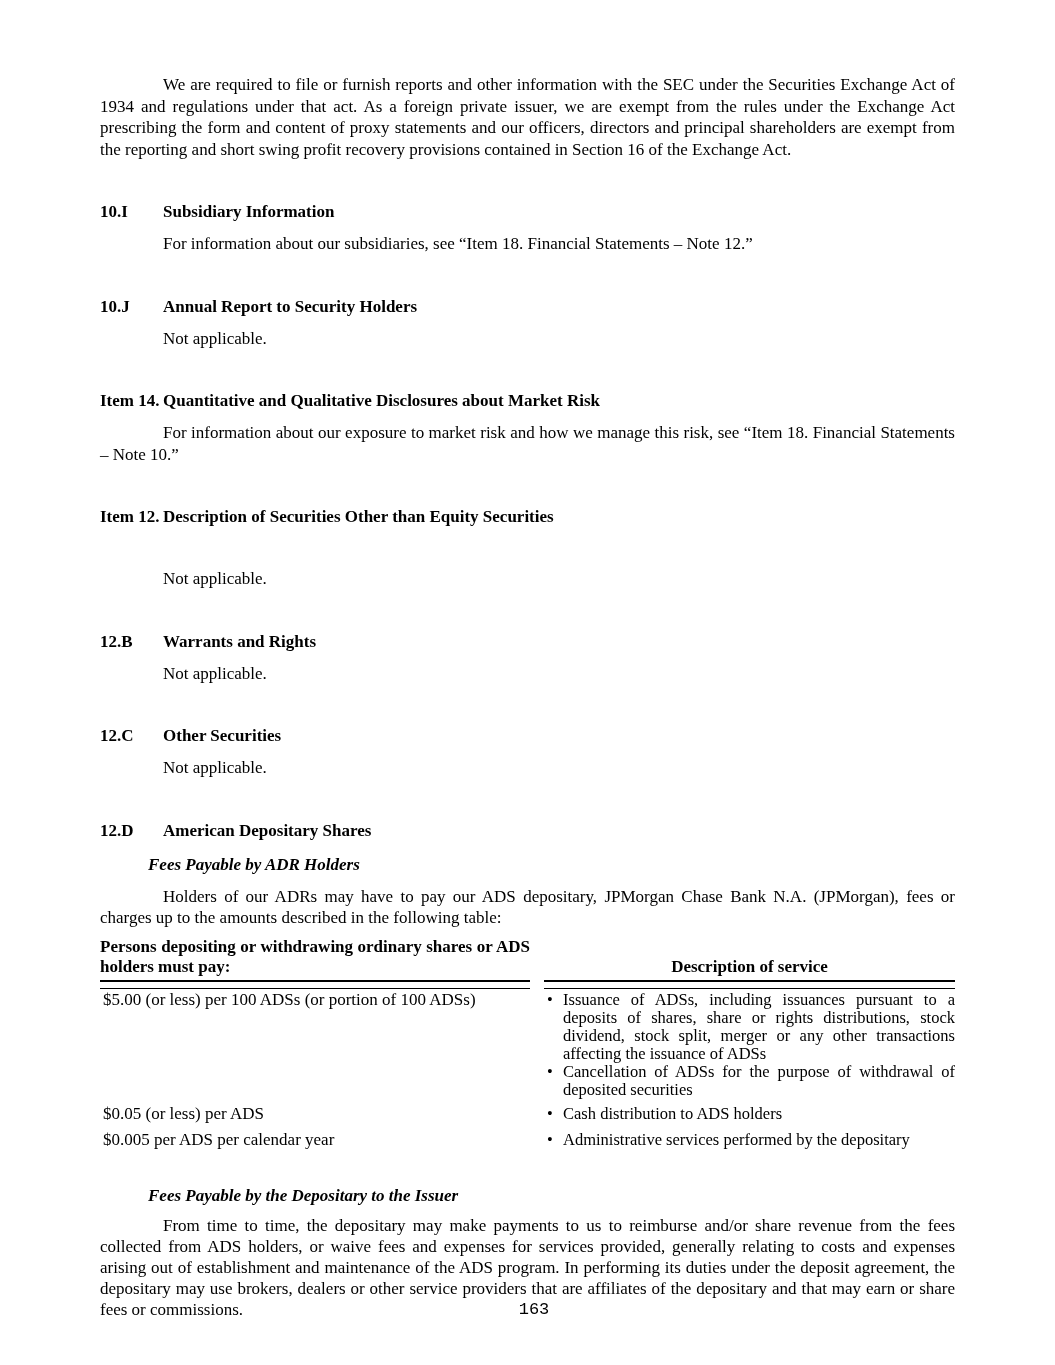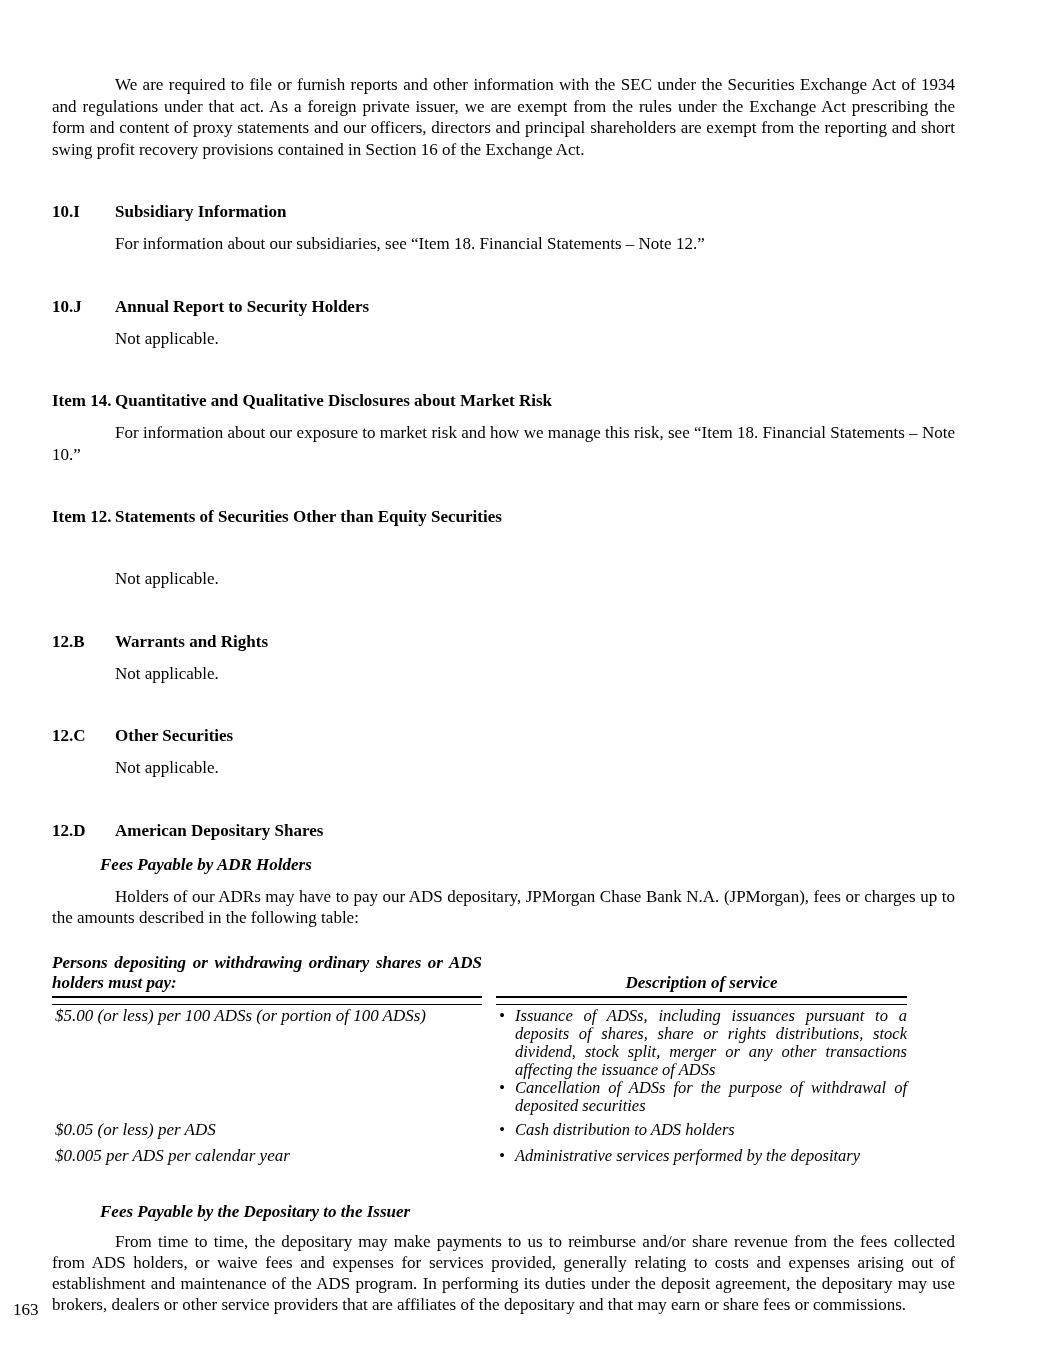--- a/index.html
+++ b/index.html
@@ -7,21 +7,21 @@
   body {
     width: 1055px; height: 1365px;
     font-family: "Liberation Serif", "DejaVu Serif", serif;
     color: #000;
     position: relative;
     overflow: hidden;
   }
   .page {
     position: relative;
     width: 1055px; height: 1365px;
-    padding: 74px 100px 0 52px;
+    padding: 74px 100px 0 100px;
   }
   .para {
     font-size: 17px;
     line-height: 21.5px;
     text-align: justify;
     text-indent: 63px;
   }
   .section { margin-top: 41px; }
   .sec-head {
     font-size: 17px;
@@ -47,21 +47,21 @@
     line-height: 21px;
     font-weight: bold;
     font-style: italic;
     margin-left: 48px;
   }
   .sub-head-lower { margin-top: 36px; }
   .intro-after-sub { margin-top: 11px; }
   .final-para { margin-top: 9px; line-height: 21px; }
 
   
-  .fees-table { margin-top: 24px; font-style: italic; }
+  .fees-table { margin-top: 8px; }
   .t-grid {
     display: grid;
     grid-template-columns: 430px 14px 411px;
   }
   .thead { align-items: end; }
   .th {
     font-weight: bold;
     font-size: 17px;
     line-height: 20px;
   }
@@ -93,22 +93,23 @@
   .svc::before {
     content: "\2022";
     position: absolute;
     left: 3px;
     top: 0;
   }
   .page-number {
     position: absolute;
     top: 1300px;
     left: 13px; right: 0;
-    text-align: left;
-    font-size: 17px;
+    text-align: center;
+    font-size: 17px;
+    font-family: Liberation Mono, monospace;
   }
 </style>
 </head>
 <body>
 
 <div class="page">
 
   <p class="para">We are required to file or furnish reports and other information with the SEC under the Securities Exchange Act of 1934 and regulations under that act. As a foreign private issuer, we are exempt from the rules under the Exchange Act prescribing the form and content of proxy statements and our officers, directors and principal shareholders are exempt from the reporting and short swing profit recovery provisions contained in Section 16 of the Exchange Act.</p>
 
   <div class="section">
@@ -131,21 +132,21 @@
     <div class="sec-head">
       <span class="sec-label">Item 14.</span>
       <span class="sec-title">Quantitative and Qualitative Disclosures about Market Risk</span>
     </div>
     <p class="sec-body">For information about our exposure to market risk and how we manage this risk, see “Item 18. Financial Statements – Note 10.”</p>
   </div>
 
   <div class="section">
     <div class="sec-head">
       <span class="sec-label">Item 12.</span>
-      <span class="sec-title">Statements of Securities Other than Equity Securities</span>
+      <span class="sec-title">Description of Securities Other than Equity Securities</span>
     </div>
   </div>
 
   <div class="section">
     <p class="sec-body">Not applicable.</p>
   </div>
 
   <div class="section">
     <div class="sec-head">
       <span class="sec-label">12.B</span>

